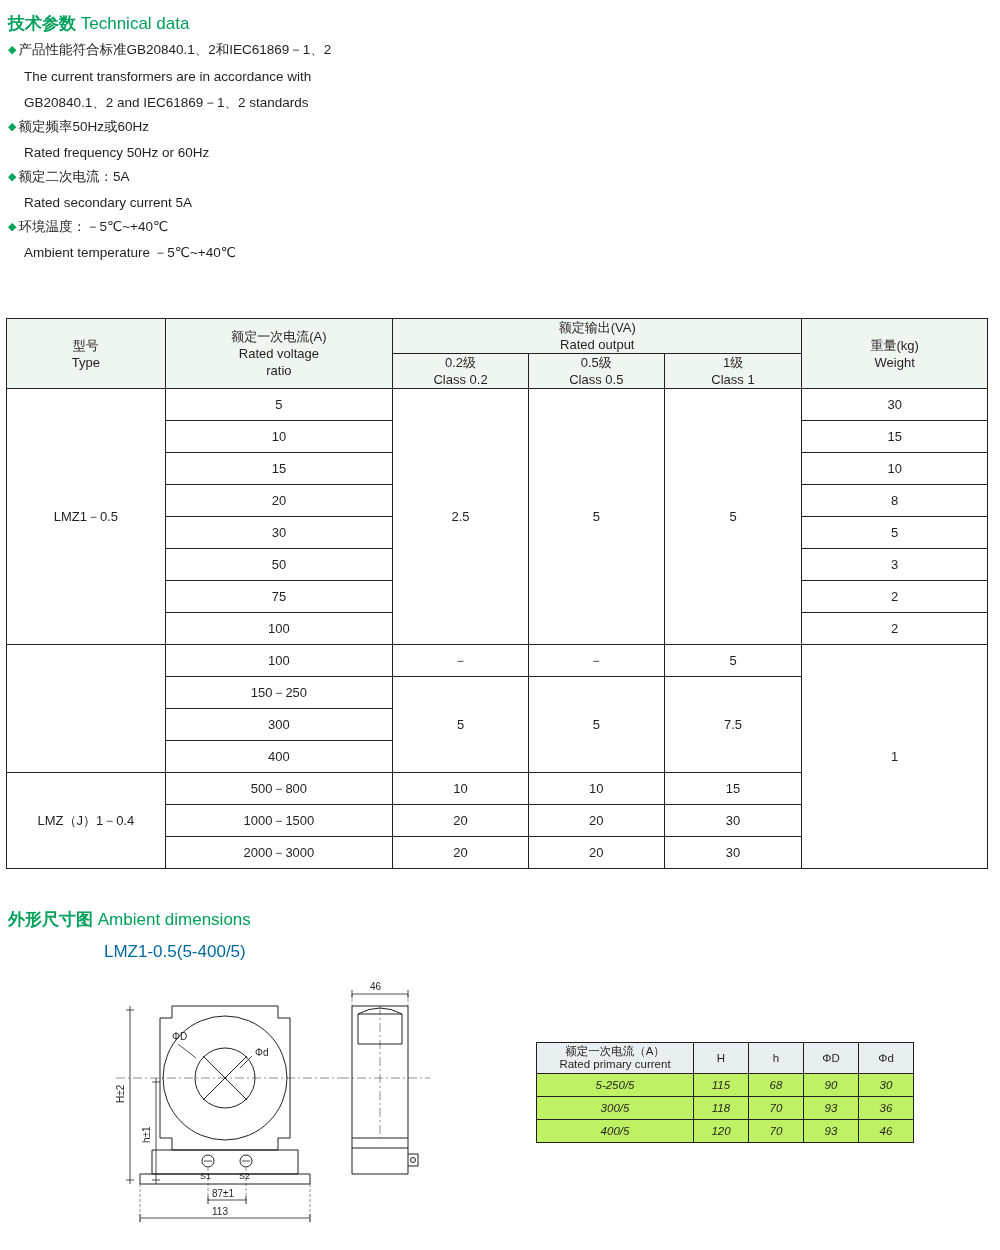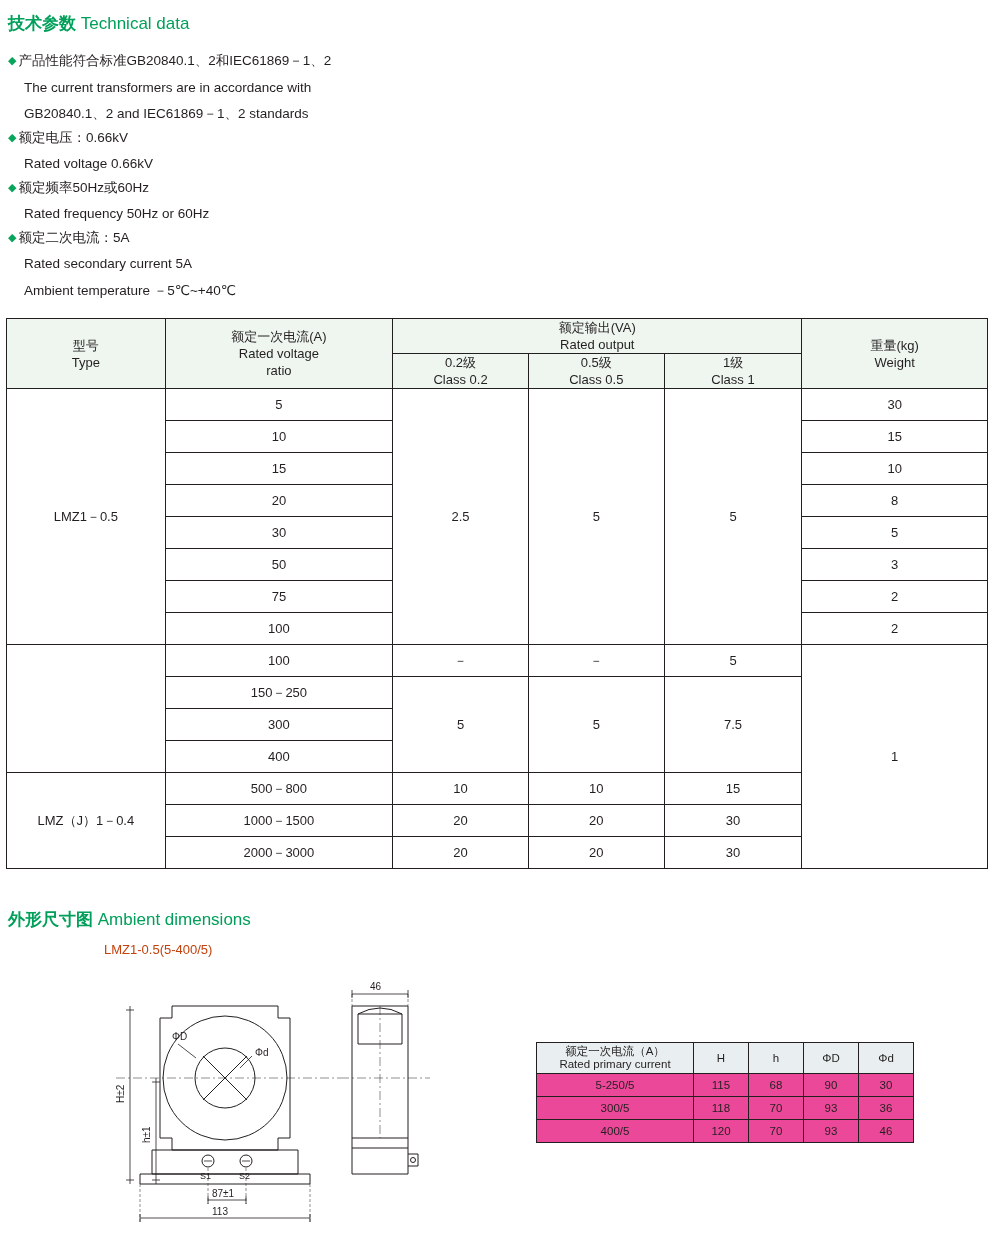--- a/index.html
+++ b/index.html
@@ -9,91 +9,88 @@
     color:#231f20;position:relative;overflow:hidden;
   }
   
   .sec-head{position:absolute;white-space:nowrap;font-size:17px;font-weight:bold;}
   .sec-head .cn{color:#00a05a;}
   .sec-head .en{color:#00a05a;font-weight:normal;}
   #tech-head{left:8px;top:12px;}
   #dim-head{left:8px;top:908px;}
 
   
-  #spec-list{position:absolute;left:8px;top:51px;width:560px;}
+  #spec-list{position:absolute;left:8px;top:40px;width:560px;}
   .spec-item{margin-bottom:3px;}
   .spec-line{font-size:13.5px;line-height:20.5px;white-space:nowrap;}
   .spec-line.cn{padding-left:0;}
   .spec-line.en{padding-left:16px;margin-top:6px;}
   .bullet{color:#0aa55c;font-size:11px;margin-right:2px;position:relative;top:-1px;}
 
   
   #main-table{position:absolute;left:6px;top:318px;width:982px;border-collapse:collapse;}
   #main-table td,#main-table th{
     border:1px solid #231f20;font-size:13px;text-align:center;
     font-weight:normal;color:#231f20;padding:0;
   }
   #main-table thead td{background:#eef6ef;}
   .hd2{line-height:17px;padding:6px 2px;}
   .row-td{height:31px;}
   .type-cell{font-size:13.5px;}
 
   
-  #dim-title{position:absolute;left:104px;top:942px;font-size:13px;color:#c2410c;}
+  #dim-title{position:absolute;left:104px;top:942px;font-size:17px;color:#0369a1;}
   #drawing{position:absolute;left:100px;top:978px;width:340px;height:258px;}
   #drawing2{position:absolute;left:330px;top:978px;width:120px;height:258px;}
 
   
   #dim-table{position:absolute;left:536px;top:1042px;border-collapse:collapse;}
   #dim-table td{
     border:1px solid #231f20;font-size:11.5px;text-align:center;
     padding:2px 4px;color:#231f20;
   }
   #dim-table thead td{background:#e9eff0;line-height:13px;}
-  #dim-table tbody td{background:#ec4899;height:18px;}
+  #dim-table tbody td{background:#bef264;height:18px;font-style:italic;}
   .dim-first{width:148px;}
   .dim-col{width:46px;}
 
   svg text{font-family:"Liberation Sans",sans-serif;fill:#231f20;}
 </style>
 </head>
 <body>
 
 <div class="sec-head" id="tech-head">
   <span class="cn">技术参数</span>
   <span class="en">Technical data</span>
 </div>
 
 <div id="spec-list">
   <div class="spec-item">
     <div class="spec-line cn">
       <span class="bullet">◆</span><span>产品性能符合标准GB20840.1、2和IEC61869－1、2</span>
     </div>
     <div class="spec-line en">The current transformers are in accordance with</div>
     <div class="spec-line en">GB20840.1、2 and IEC61869－1、2 standards</div>
-  </div>
-  <div class="spec-item">
-    <div class="spec-line cn">
-      <span class="bullet">◆</span><span>额定电压：0.66kV</span>
-    </div>
-    <div class="spec-line en">Rated voltage  0.66kV</div>
   </div>
   <div class="spec-item">
     <div class="spec-line cn">
       <span class="bullet">◆</span><span>额定频率50Hz或60Hz</span>
     </div>
     <div class="spec-line en">Rated frequency 50Hz or 60Hz</div>
   </div>
   <div class="spec-item">
     <div class="spec-line cn">
       <span class="bullet">◆</span><span>额定二次电流：5A</span>
     </div>
     <div class="spec-line en">Rated secondary current 5A</div>
   </div>
   <div class="spec-item">
+    <div class="spec-line cn">
+      <span class="bullet">◆</span><span>环境温度：－5℃~+40℃</span>
+    </div>
     <div class="spec-line en">Ambient temperature －5℃~+40℃</div>
   </div>
 </div>
 
 <table id="main-table">
   <thead>
     <tr>
       <td rowspan="2" style="width:164px" class="hd2">
         <div>型号</div>
         <div>Type</div>

